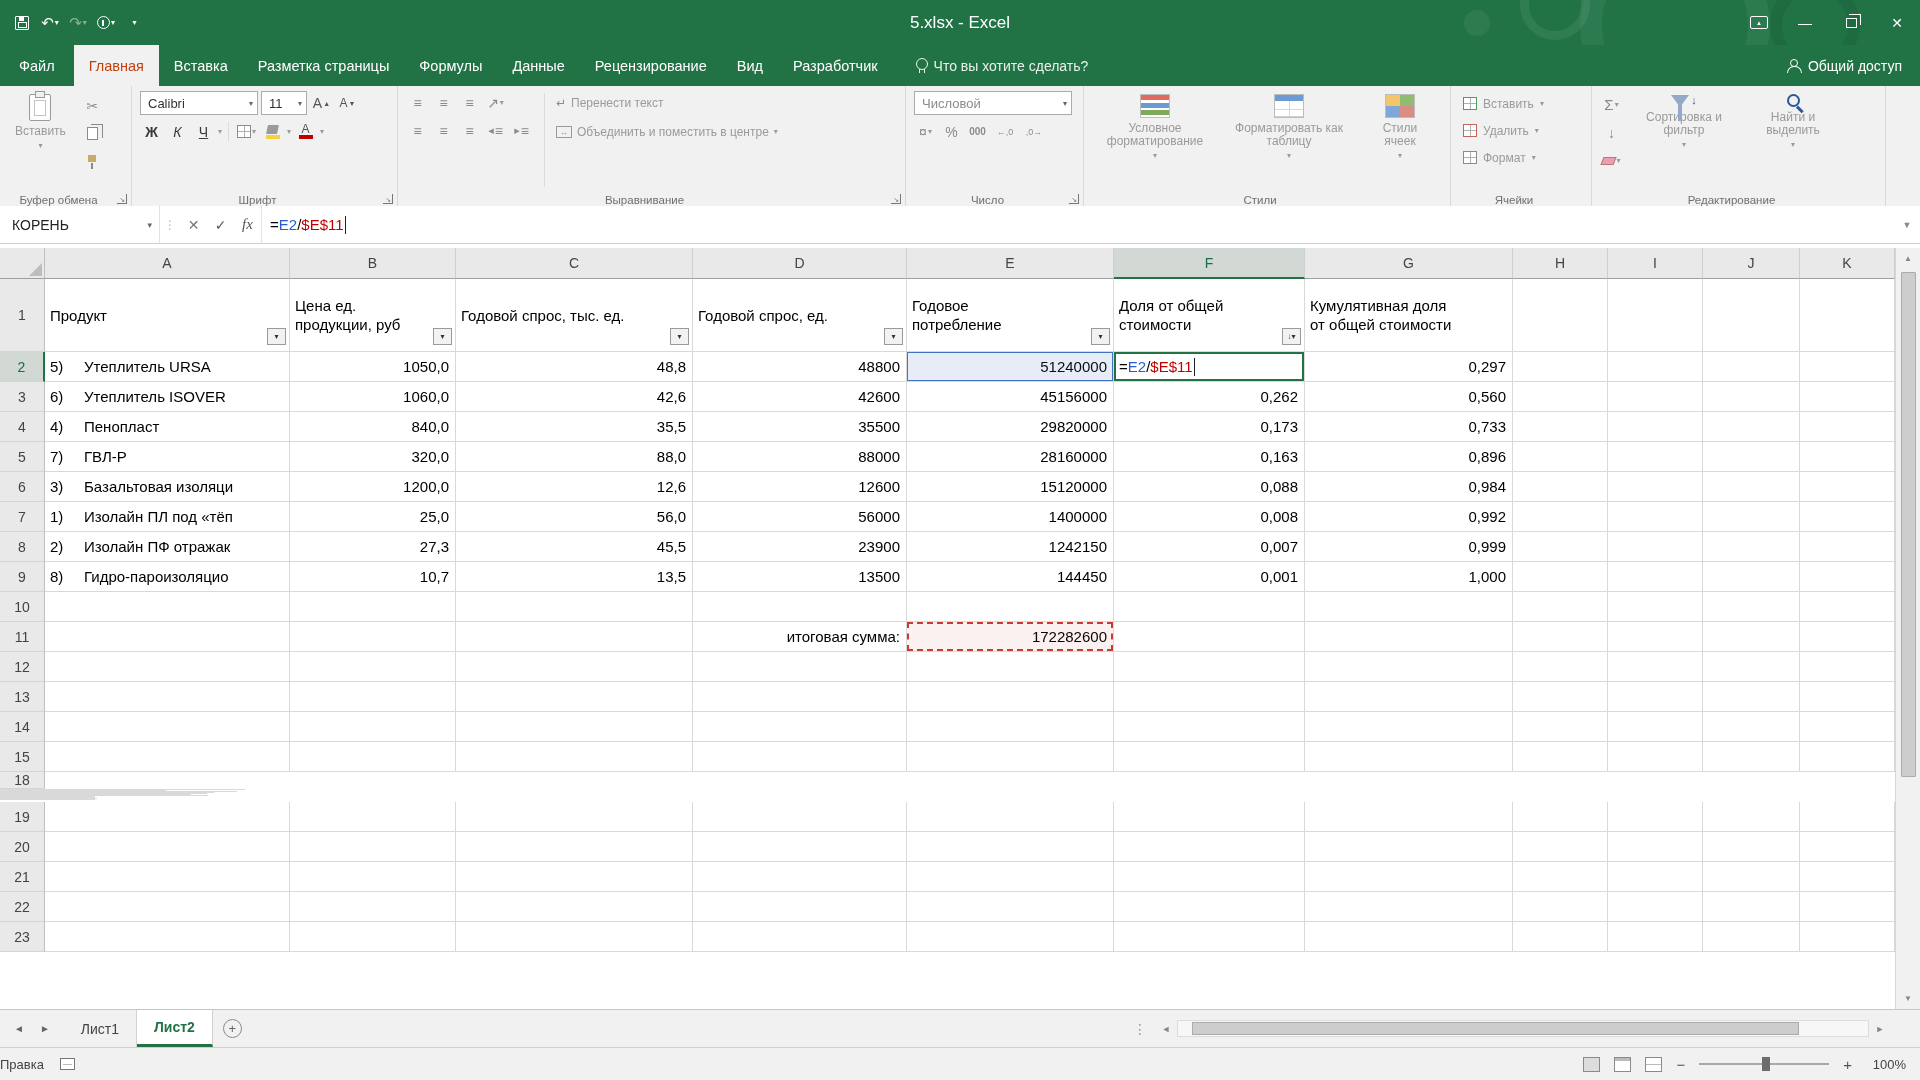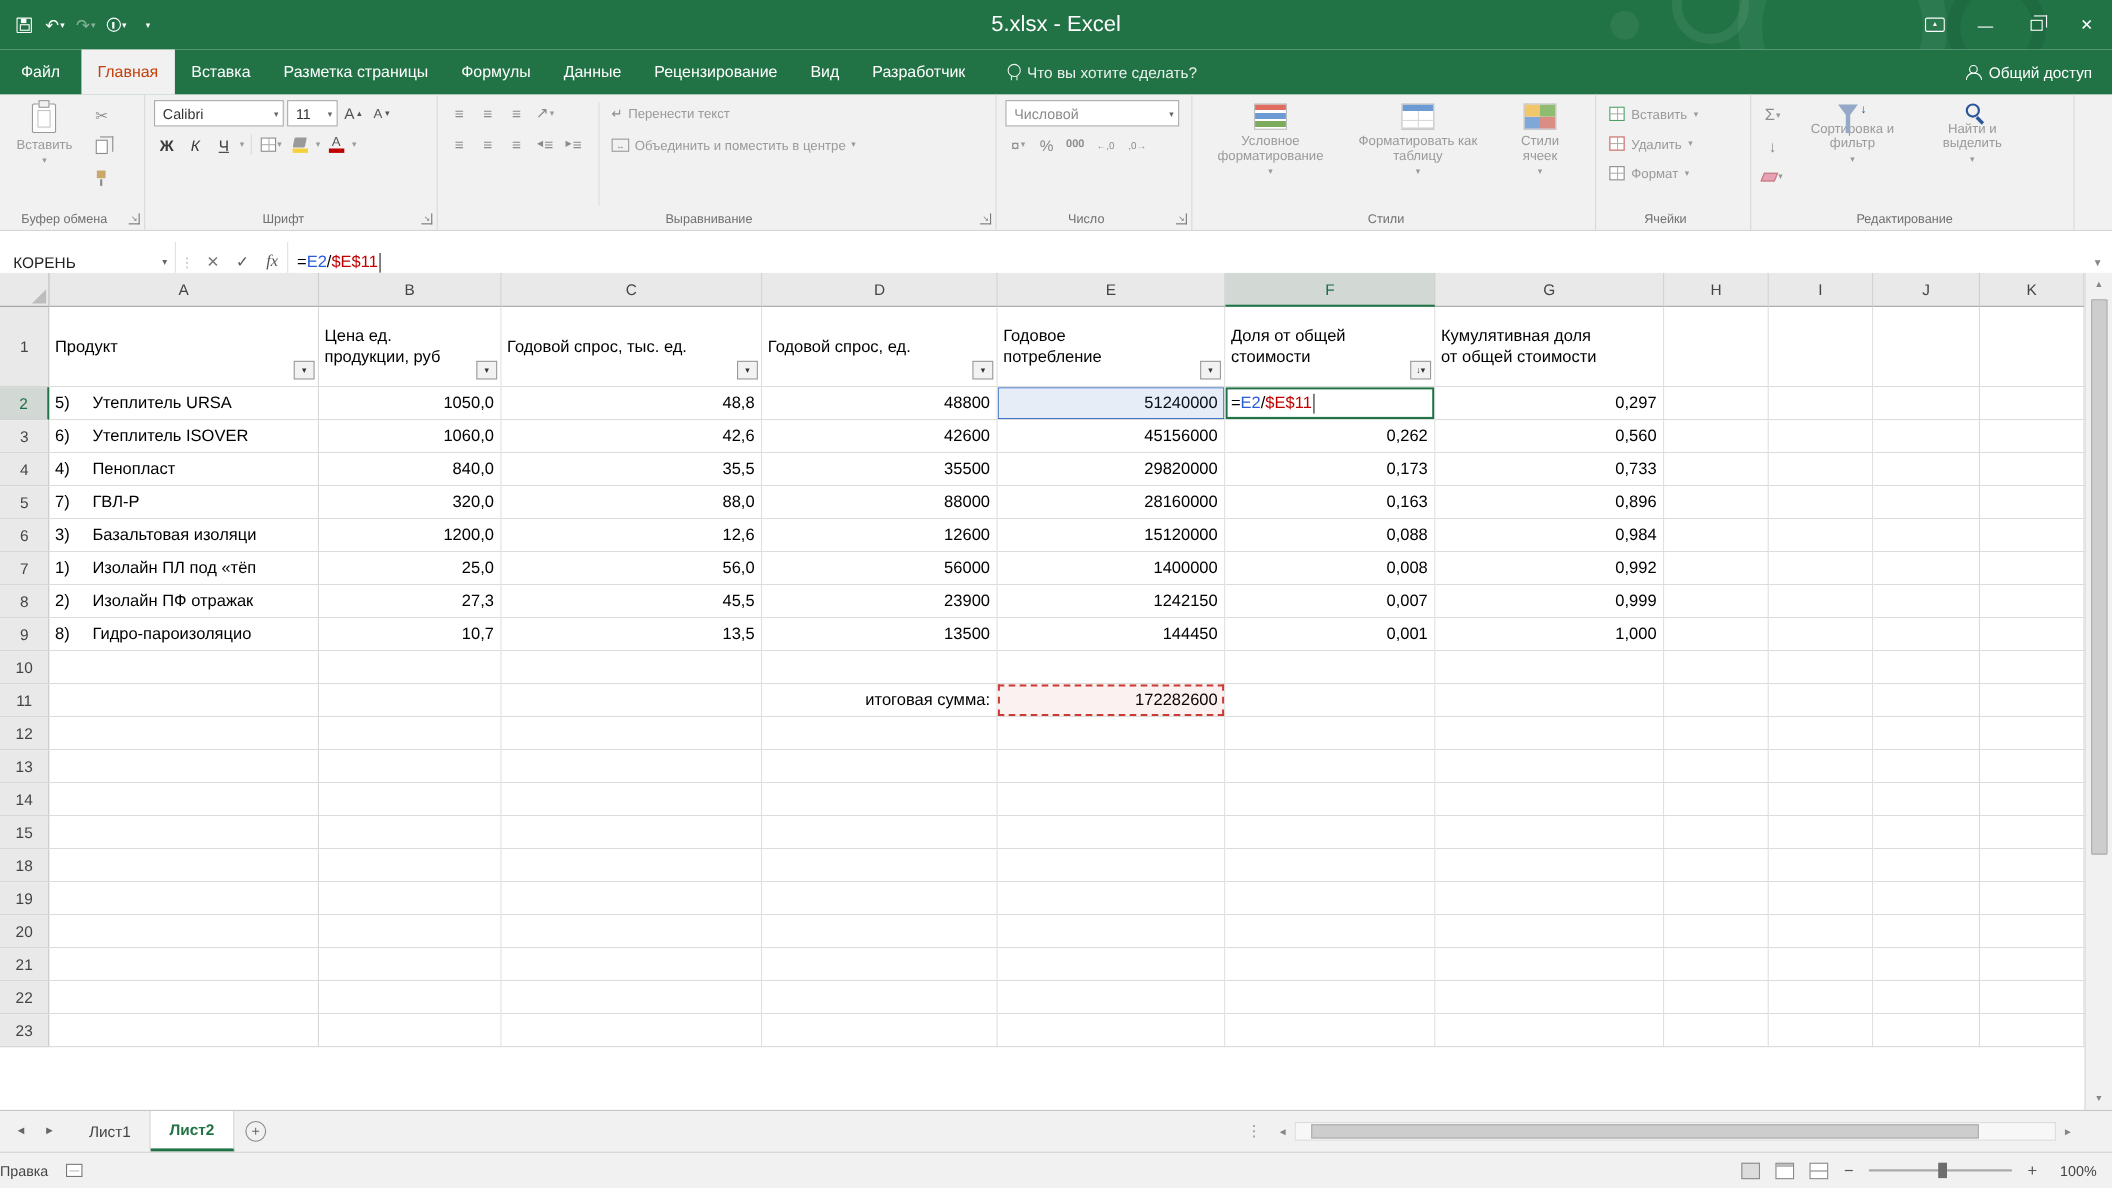--- a/index.html
+++ b/index.html
@@ -10,21 +10,21 @@
   .titlebar { position:absolute; top:0; left:0; width:1920px; height:45px; background:#217346; display:flex; align-items:center; color:#fff; overflow:hidden; }
   .deco { position:absolute; border-radius:50%; pointer-events:none; }
   .deco.d1 { right:150px; top:-70px; width:190px; height:190px; border:22px solid rgba(255,255,255,0.05); }
   .deco.d2 { right:60px; top:-20px; width:90px; height:90px; border:12px solid rgba(0,0,0,0.07); }
   .deco.d3 { right:330px; top:-30px; width:70px; height:70px; border:9px solid rgba(255,255,255,0.07); }
   .deco.d4 { right:430px; top:10px; width:26px; height:26px; background:rgba(255,255,255,0.06); }
   .qat { display:flex; align-items:center; gap:4px; padding-left:10px; z-index:2; }
   .qbtn { display:flex; align-items:center; justify-content:center; min-width:24px; height:28px; font-size:15px; color:#fff; }
   .qbtn .mini-caret { font-size:8px; margin-left:1px; }
   .qbtn.dis { opacity:0.45; }
-  .tb-title { position:absolute; left:0; right:0; text-align:center; font-size:20px; color:#fff; z-index:1; }
+  .tb-title { position:absolute; left:0; right:0; text-align:center; font-size:17px; color:#fff; z-index:1; }
   .winctl { margin-left:auto; display:flex; z-index:2; height:45px; }
   .wbtn { width:46px; height:45px; display:flex; align-items:center; justify-content:center; color:#fff; font-size:14px; }
   .ribbonopt-box { width:18px; height:13px; border:1.5px solid #fff; border-radius:2px; display:flex; align-items:center; justify-content:center; font-size:7px; line-height:1; }
   .restore-ico { position:relative; width:11px; height:10px; border:1.5px solid #fff; }
   .restore-ico::before { content:""; position:absolute; left:2px; top:-5px; width:11px; height:10px; border:1.5px solid #fff; border-left:none; border-bottom:none; }
   .floppy { width:14px; height:14px; position:relative; border:1.5px solid #fff; border-radius:1px; }
   .floppy::before { content:""; position:absolute; top:0; left:3px; width:5px; height:4px; background:#fff; }
   .floppy::after { content:""; position:absolute; bottom:1px; left:2px; width:7px; height:4px; border:1px solid #fff; }
   .touch-ico { width:13px; height:13px; border:1.5px solid #fff; border-radius:50%; position:relative; }
   .touch-ico::after { content:""; position:absolute; left:4.5px; top:3px; width:2px; height:6px; background:#fff; }
@@ -86,21 +86,21 @@
   .funnel::after { content:""; position:absolute; left:-2px; top:-12px; width:4px; height:18px; background:#93a9c7; top:-4px; }
   .mag { width:13px; height:13px; border:2px solid #2b579a; border-radius:50%; position:relative; }
   .mag::after { content:""; position:absolute; right:-6px; bottom:-5px; width:8px; height:2.5px; background:#2b579a; transform:rotate(45deg); }
   .eraser-ico { width:13px; height:8px; background:#e8a0b4; transform:skewX(-22deg); border:1px solid #b77; }
   .cellrow { display:flex; align-items:center; gap:6px; height:25px; font-size:12px; color:#9a9a9a; padding:0 4px; }
   .vline { width:1px; background:#dcdcdc; align-self:stretch; margin:2px 3px; }
   .wrapbtn { display:flex; align-items:center; gap:5px; font-size:12px; color:#9a9a9a; height:24px; white-space:nowrap; }
   .decbtn { font-size:9px; color:#8b8b8b; min-width:26px; height:22px; display:flex; align-items:center; justify-content:center; }
 
   
-  .fbar { position:absolute; top:220px; left:0; width:1920px; height:38px; background:#fff; border-bottom:1px solid #d0d0d0; display:flex; align-items:stretch; }
+  .fbar { position:absolute; top:206px; left:0; width:1920px; height:38px; background:#fff; border-bottom:1px solid #d0d0d0; display:flex; align-items:stretch; }
   .namebox { width:160px; display:flex; align-items:center; padding-left:12px; font-size:14px; color:#222; border-right:1px solid #e2e2e2; }
   .namebox .ca { margin-left:auto; padding:0 7px; color:#666; font-size:9px; }
   .fbar .sep-dots { display:flex; align-items:center; color:#b9b9b9; font-size:12px; padding:0 4px; }
   .fbtns { display:flex; align-items:center; }
   .fbtn-i { width:27px; height:100%; display:flex; align-items:center; justify-content:center; font-size:14px; color:#777; }
   .fx { font-style:italic; font-family:"Liberation Serif","DejaVu Serif",serif; font-size:15px; color:#555; }
   .finput { flex:1; display:flex; align-items:center; padding-left:8px; font-size:15px; color:#000; border-left:1px solid #e2e2e2; }
   .fexpand { width:26px; display:flex; align-items:center; justify-content:center; color:#888; font-size:9px; }
   .caret-line { display:inline-block; width:1px; height:18px; background:#222; margin-left:1px; }
 
@@ -729,21 +729,21 @@
           <div class="cell" style="width: 237px;"></div>
           <div class="cell" style="width: 214px;"></div>
           <div class="cell" style="width: 207px;"></div>
           <div class="cell" style="width: 191px;"></div>
           <div class="cell" style="width: 208px;"></div>
           <div class="cell" style="width: 95px;"></div>
           <div class="cell" style="width: 95px;"></div>
           <div class="cell" style="width: 97px;"></div>
           <div class="cell" style="width: 95px;"></div>
         </div>
-        <div class="grow" style="height: 30px;">
+        <div class="grow" style="height: 30px; flex-direction: column;">
           <div class="rowhdr">18</div>
           <div class="cell" style="width: 245px;"></div>
           <div class="cell" style="width: 166px;"></div>
           <div class="cell" style="width: 237px;"></div>
           <div class="cell" style="width: 214px;"></div>
           <div class="cell" style="width: 207px;"></div>
           <div class="cell" style="width: 191px;"></div>
           <div class="cell" style="width: 208px;"></div>
           <div class="cell" style="width: 95px;"></div>
           <div class="cell" style="width: 95px;"></div>

